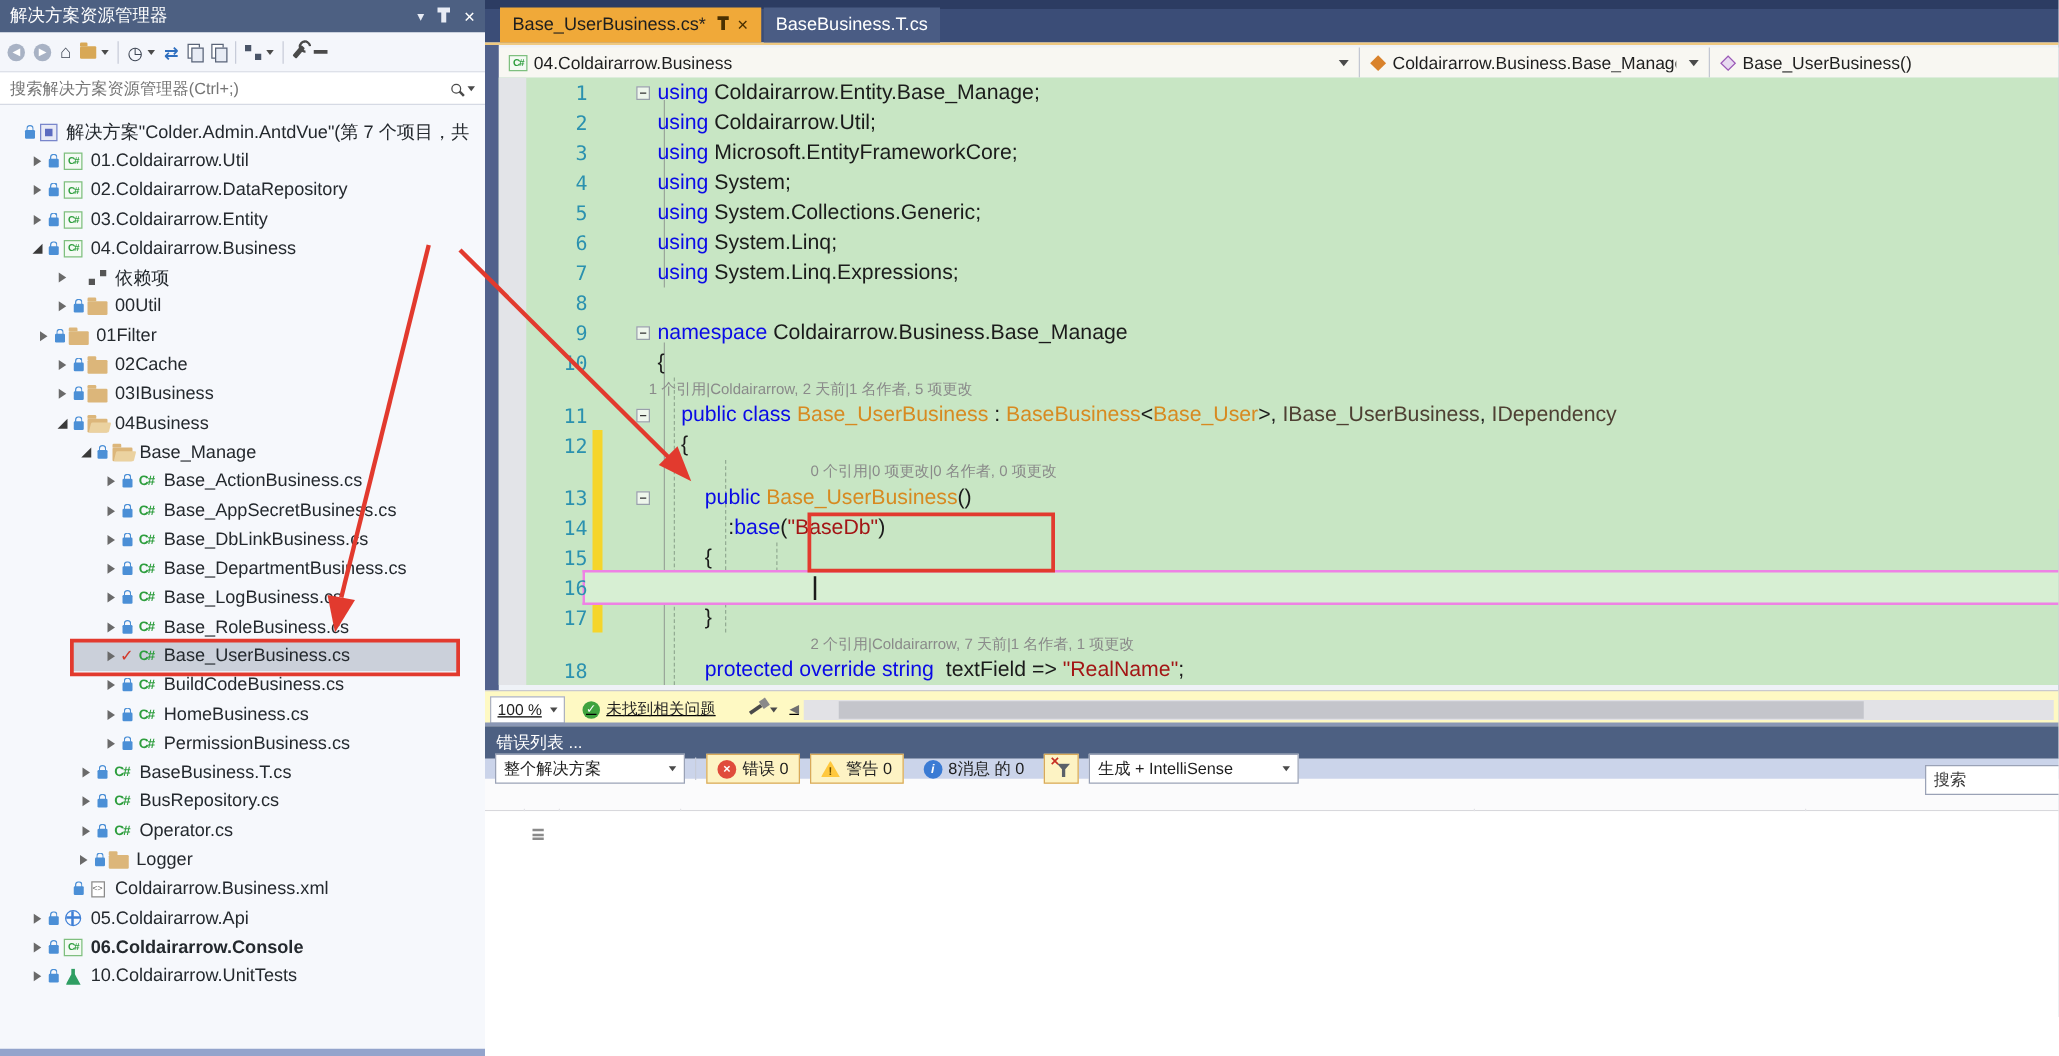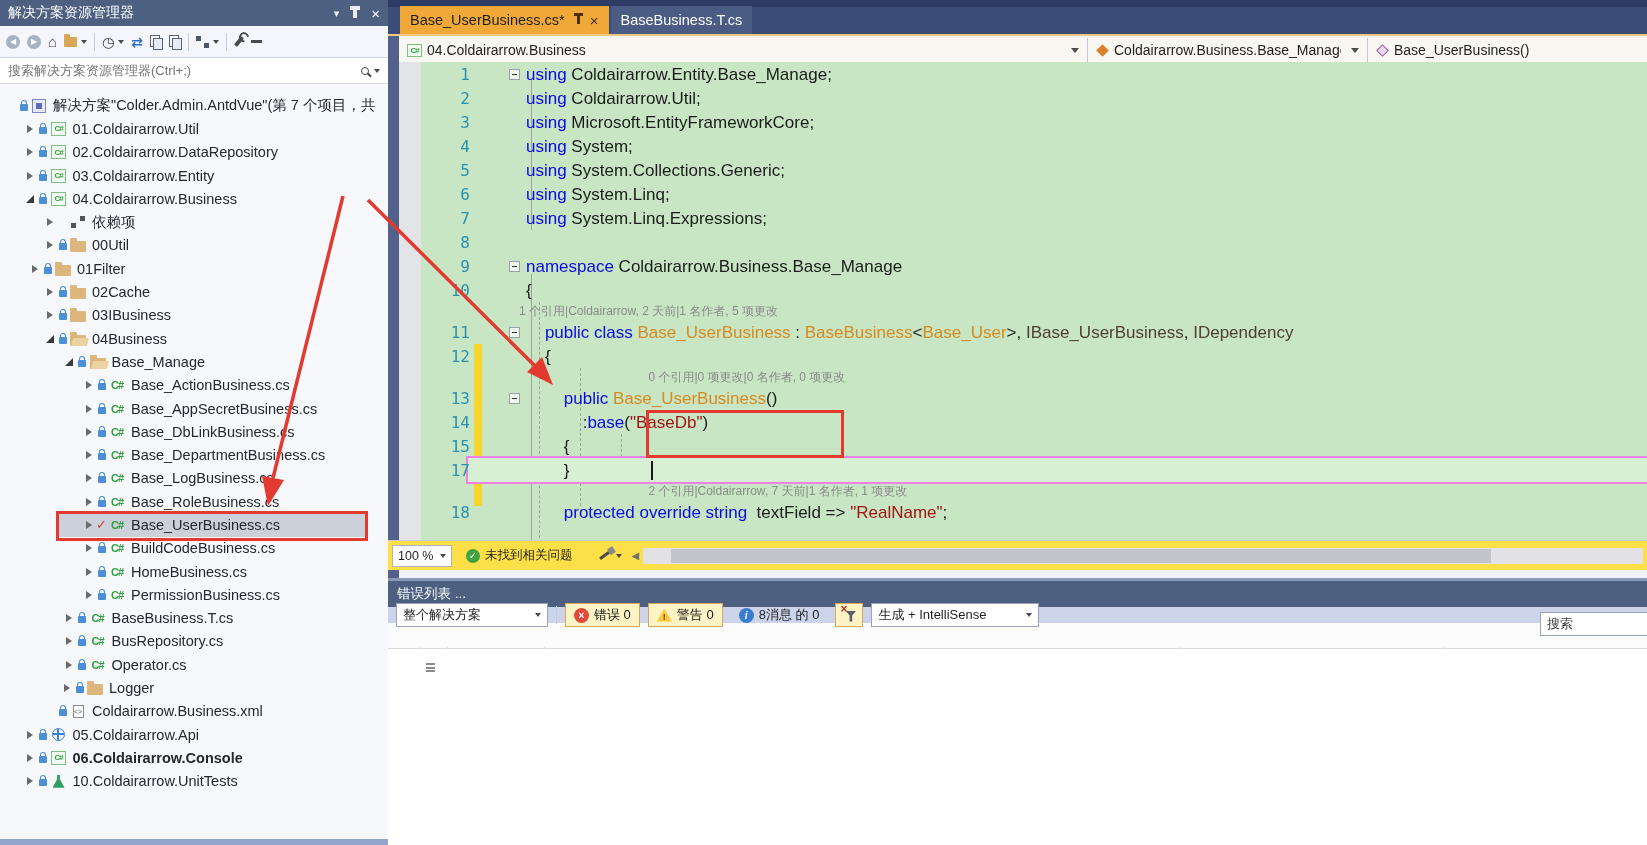--- a/index.html
+++ b/index.html
@@ -102,21 +102,21 @@
   .lensrow{height:18px;display:flex;align-items:center;}
   .lens{font-size:12px;color:#8A8A8A;white-space:pre;}
   .k{color:#0A0AE6;} .c{color:#D78A21;} .i{color:#4E4033;} .s{color:#A31515;} .p{color:#1B1B1B;}
   .guide{position:absolute;border-left:1px dashed #93AC93;width:0;}
   .oline{position:absolute;width:1px;background:#9AA79A;}
   #changebar{position:absolute;left:75px;top:282px;width:8px;height:162px;background:#F5D52B;}
   #activeline{position:absolute;left:67px;top:394px;right:0;height:28px;background:#D7EFD3;border-top:2px solid #EE82E4;border-bottom:2px solid #EE82E4;border-left:2px solid #EE82E4;}
   #caret{position:absolute;left:252px;top:399px;width:2px;height:19px;background:#1B1B1B;}
 
   
-  #ed-bottombar{position:absolute;left:0;top:540px;width:1259px;height:30px;background:#fde047;border-top:1px solid #C9C9CF;display:flex;align-items:center;padding:0 4px;}
+  #ed-bottombar{position:absolute;left:0;top:552px;width:1259px;height:30px;background:#fef9c3;border-top:1px solid #C9C9CF;display:flex;align-items:center;padding:0 4px;text-decoration:underline;}
   .zoombox{width:60px;height:22px;background:#FFF;border:1px solid #ADB2BF;display:flex;align-items:center;justify-content:space-between;padding:0 5px;font-size:12.5px;color:#1E1E1E;}
   .okico{width:14px;height:14px;border-radius:50%;background:#3FA33F;color:#FFF;font-size:10px;display:flex;align-items:center;justify-content:center;margin:0 5px 0 14px;}
   .health-tx{font-size:12.5px;color:#1E1E1E;}
   .broom{width:11px;height:3px;background:#4A4A4A;transform:rotate(-35deg);position:relative;margin:0 4px 0 26px;}
   .broom::after{content:"";position:absolute;right:-6px;top:-2px;width:6px;height:7px;background:#8A8A8A;}
   .hsb-left{font-size:10px;color:#707070;margin:0 4px 0 10px;}
   #hsb-track{flex:1;height:16px;background:#E2E2E6;position:relative;}
   #hsb-thumb{position:absolute;left:28px;top:1px;width:820px;height:14px;background:#C4C5CB;}
 
   
@@ -619,20 +619,21 @@
             <span class="lens" style="padding-left: 120px;">1 个引用|Coldairarrow, 2 天前|1 名作者, 5 项更改</span>
           </div>
           <div class="crow"><span class="lnum">11</span><span class="fcol"><span class="fbox"></span></span><span class="ctext"><span class="p">    </span><span class="k">public</span><span class="p"> </span><span class="k">class</span><span class="p"> </span><span class="c">Base_UserBusiness</span><span class="p"> : </span><span class="c">BaseBusiness</span><span class="p">&lt;</span><span class="c">Base_User</span><span class="p">&gt;, </span><span class="i">IBase_UserBusiness</span><span class="p">, </span><span class="i">IDependency</span></span></div>
           <div class="crow"><span class="lnum">12</span><span class="fcol"></span><span class="ctext"><span class="p">    {</span></span></div>
           <div class="lensrow">
             <span class="lens" style="padding-left: 249.4px;">0 个引用|0 项更改|0 名作者, 0 项更改</span>
           </div>
           <div class="crow"><span class="lnum">13</span><span class="fcol"><span class="fbox"></span></span><span class="ctext"><span class="p">        </span><span class="k">public</span><span class="p"> </span><span class="c">Base_UserBusiness</span><span class="p">()</span></span></div>
           <div class="crow"><span class="lnum">14</span><span class="fcol"></span><span class="ctext"><span class="p">            :</span><span class="k">base</span><span class="p">(</span><span class="s">"BaseDb"</span><span class="p">)</span></span></div>
           <div class="crow"><span class="lnum">15</span><span class="fcol"></span><span class="ctext"><span class="p">        {</span></span></div>
+          <div class="crow"><span class="lnum">16</span><span class="fcol"></span><span class="ctext"></span></div>
           <div class="crow"><span class="lnum">17</span><span class="fcol"></span><span class="ctext"><span class="p">        }</span></span></div>
           <div class="lensrow">
             <span class="lens" style="padding-left: 249.4px;">2 个引用|Coldairarrow, 7 天前|1 名作者, 1 项更改</span>
           </div>
           <div class="crow"><span class="lnum">18</span><span class="fcol"></span><span class="ctext"><span class="p">        </span><span class="k">protected</span><span class="p"> </span><span class="k">override</span><span class="p"> </span><span class="k">string</span><span class="p">  textField =&gt; </span><span class="s">"RealName"</span><span class="p">;</span></span></div>
         </div>
       <div id="caret"></div>
     </div>
 
     <div id="ed-bottombar">

